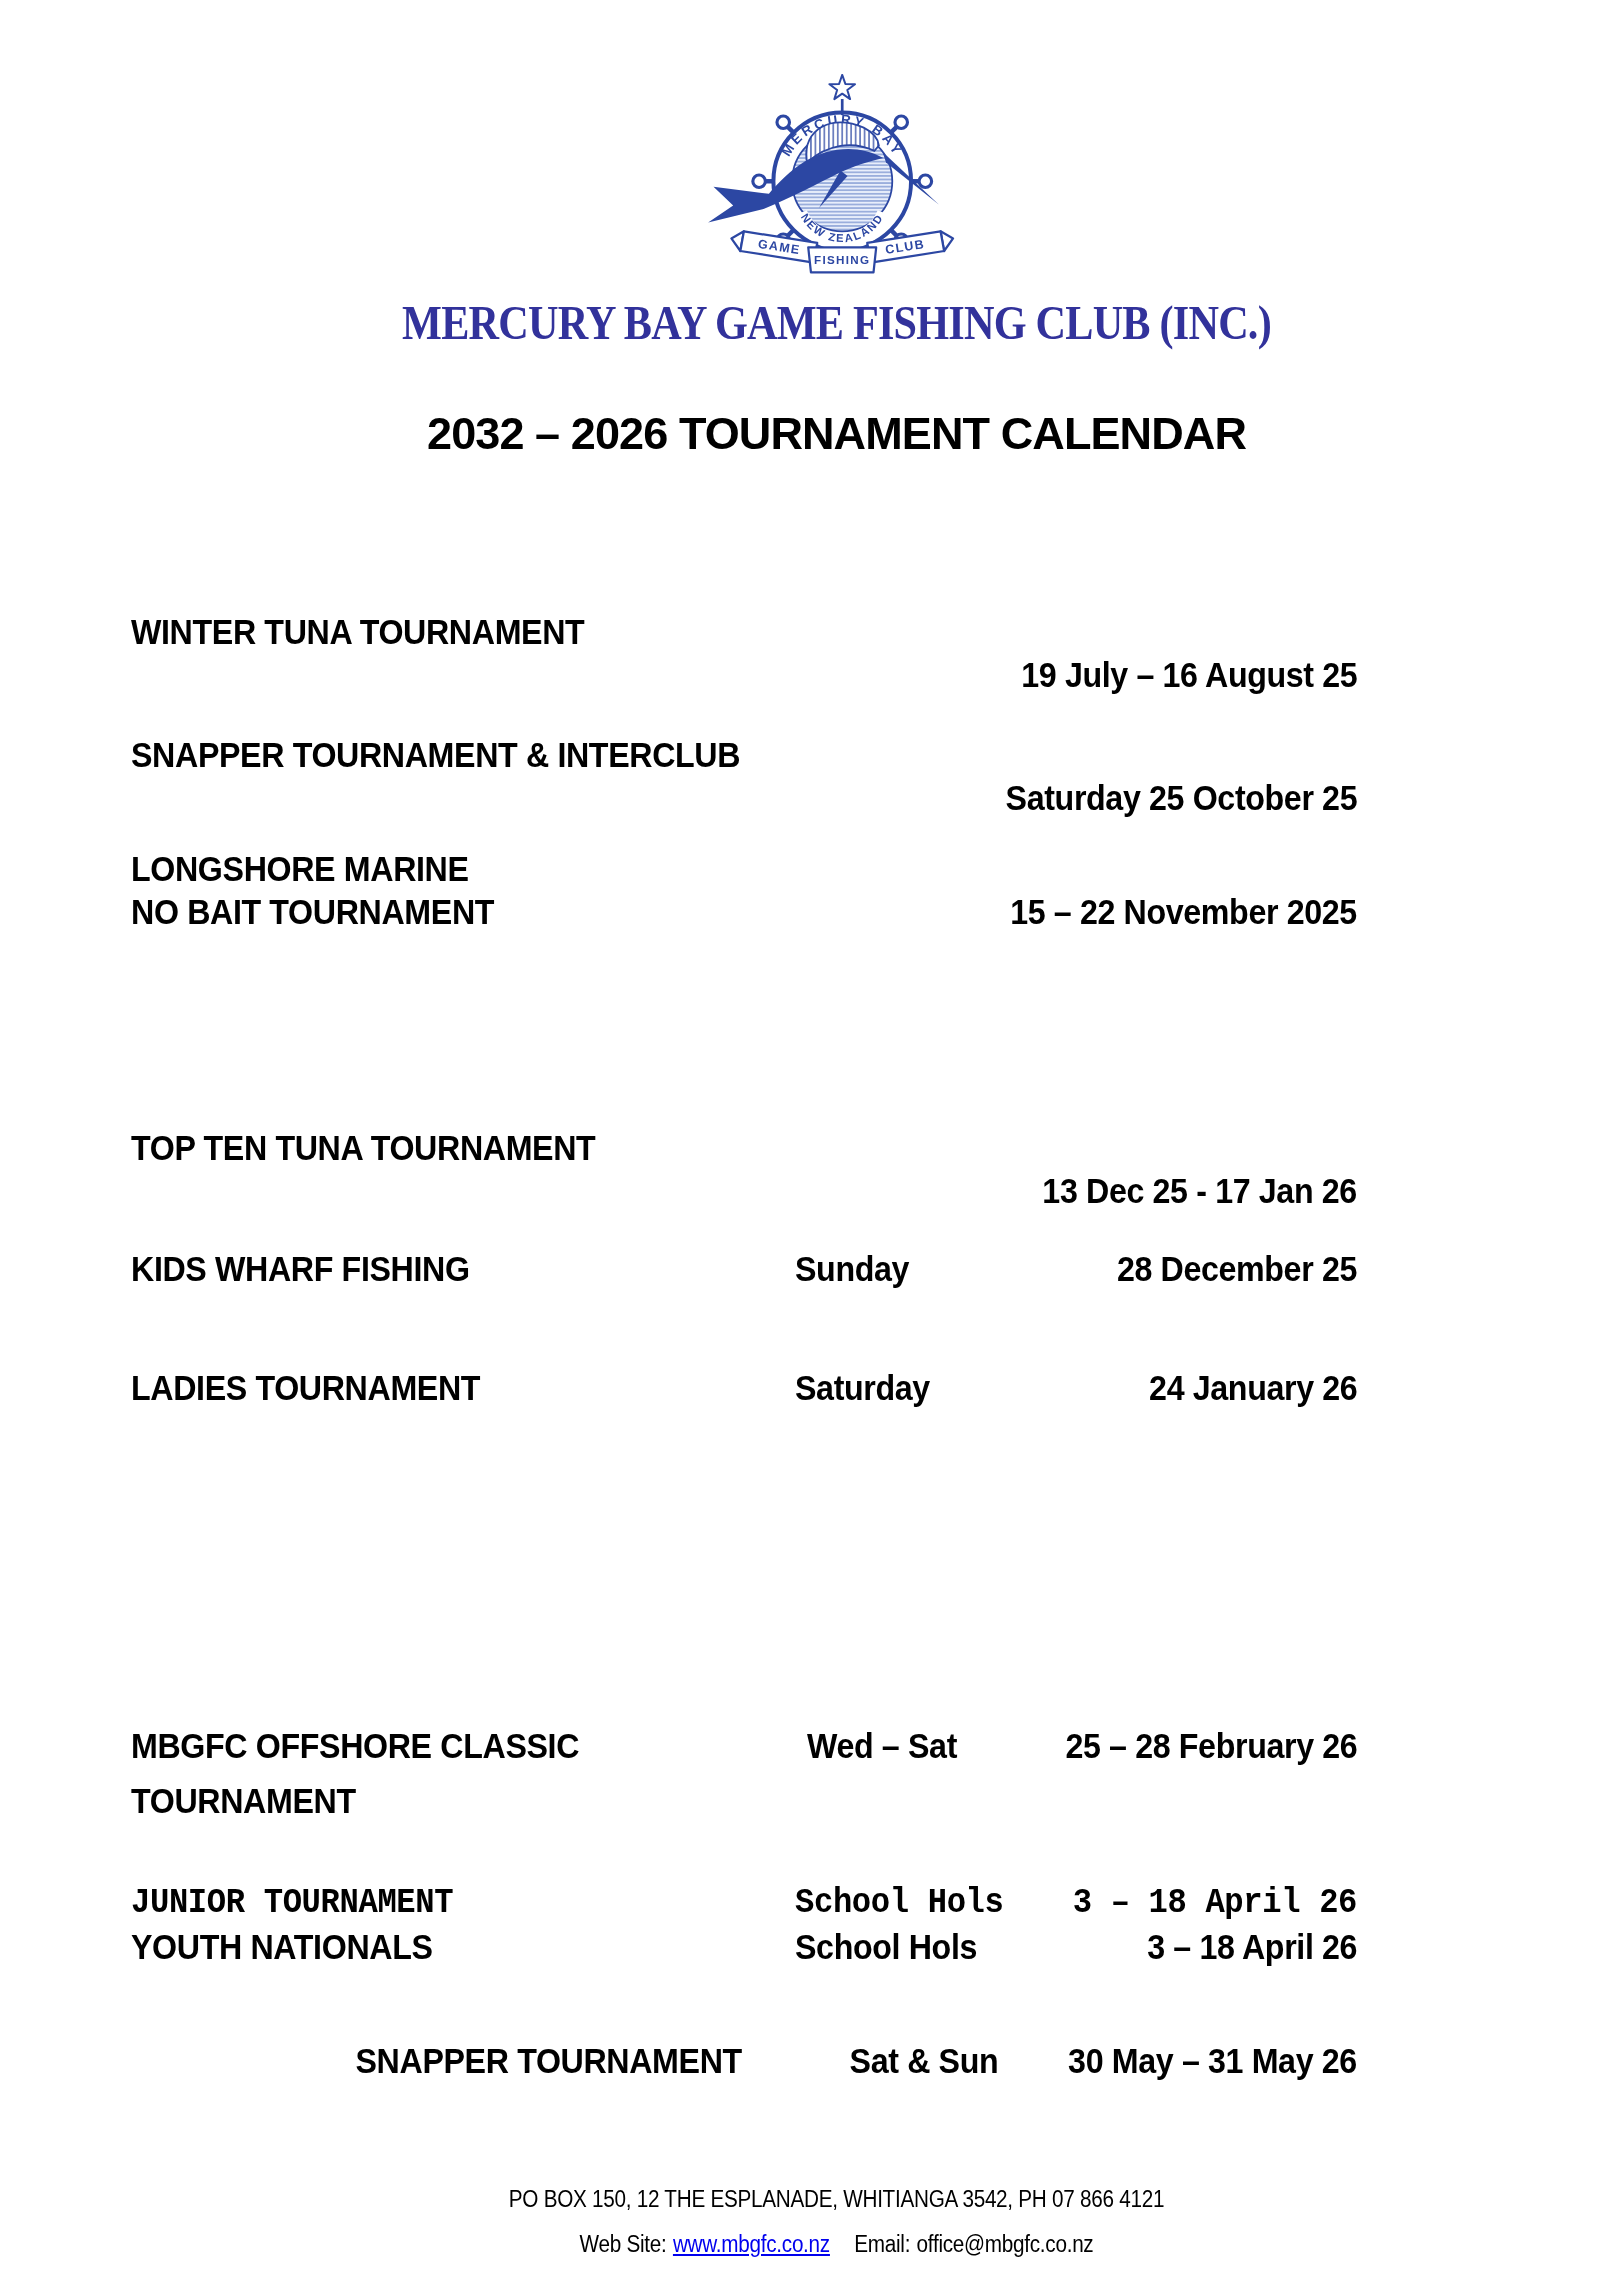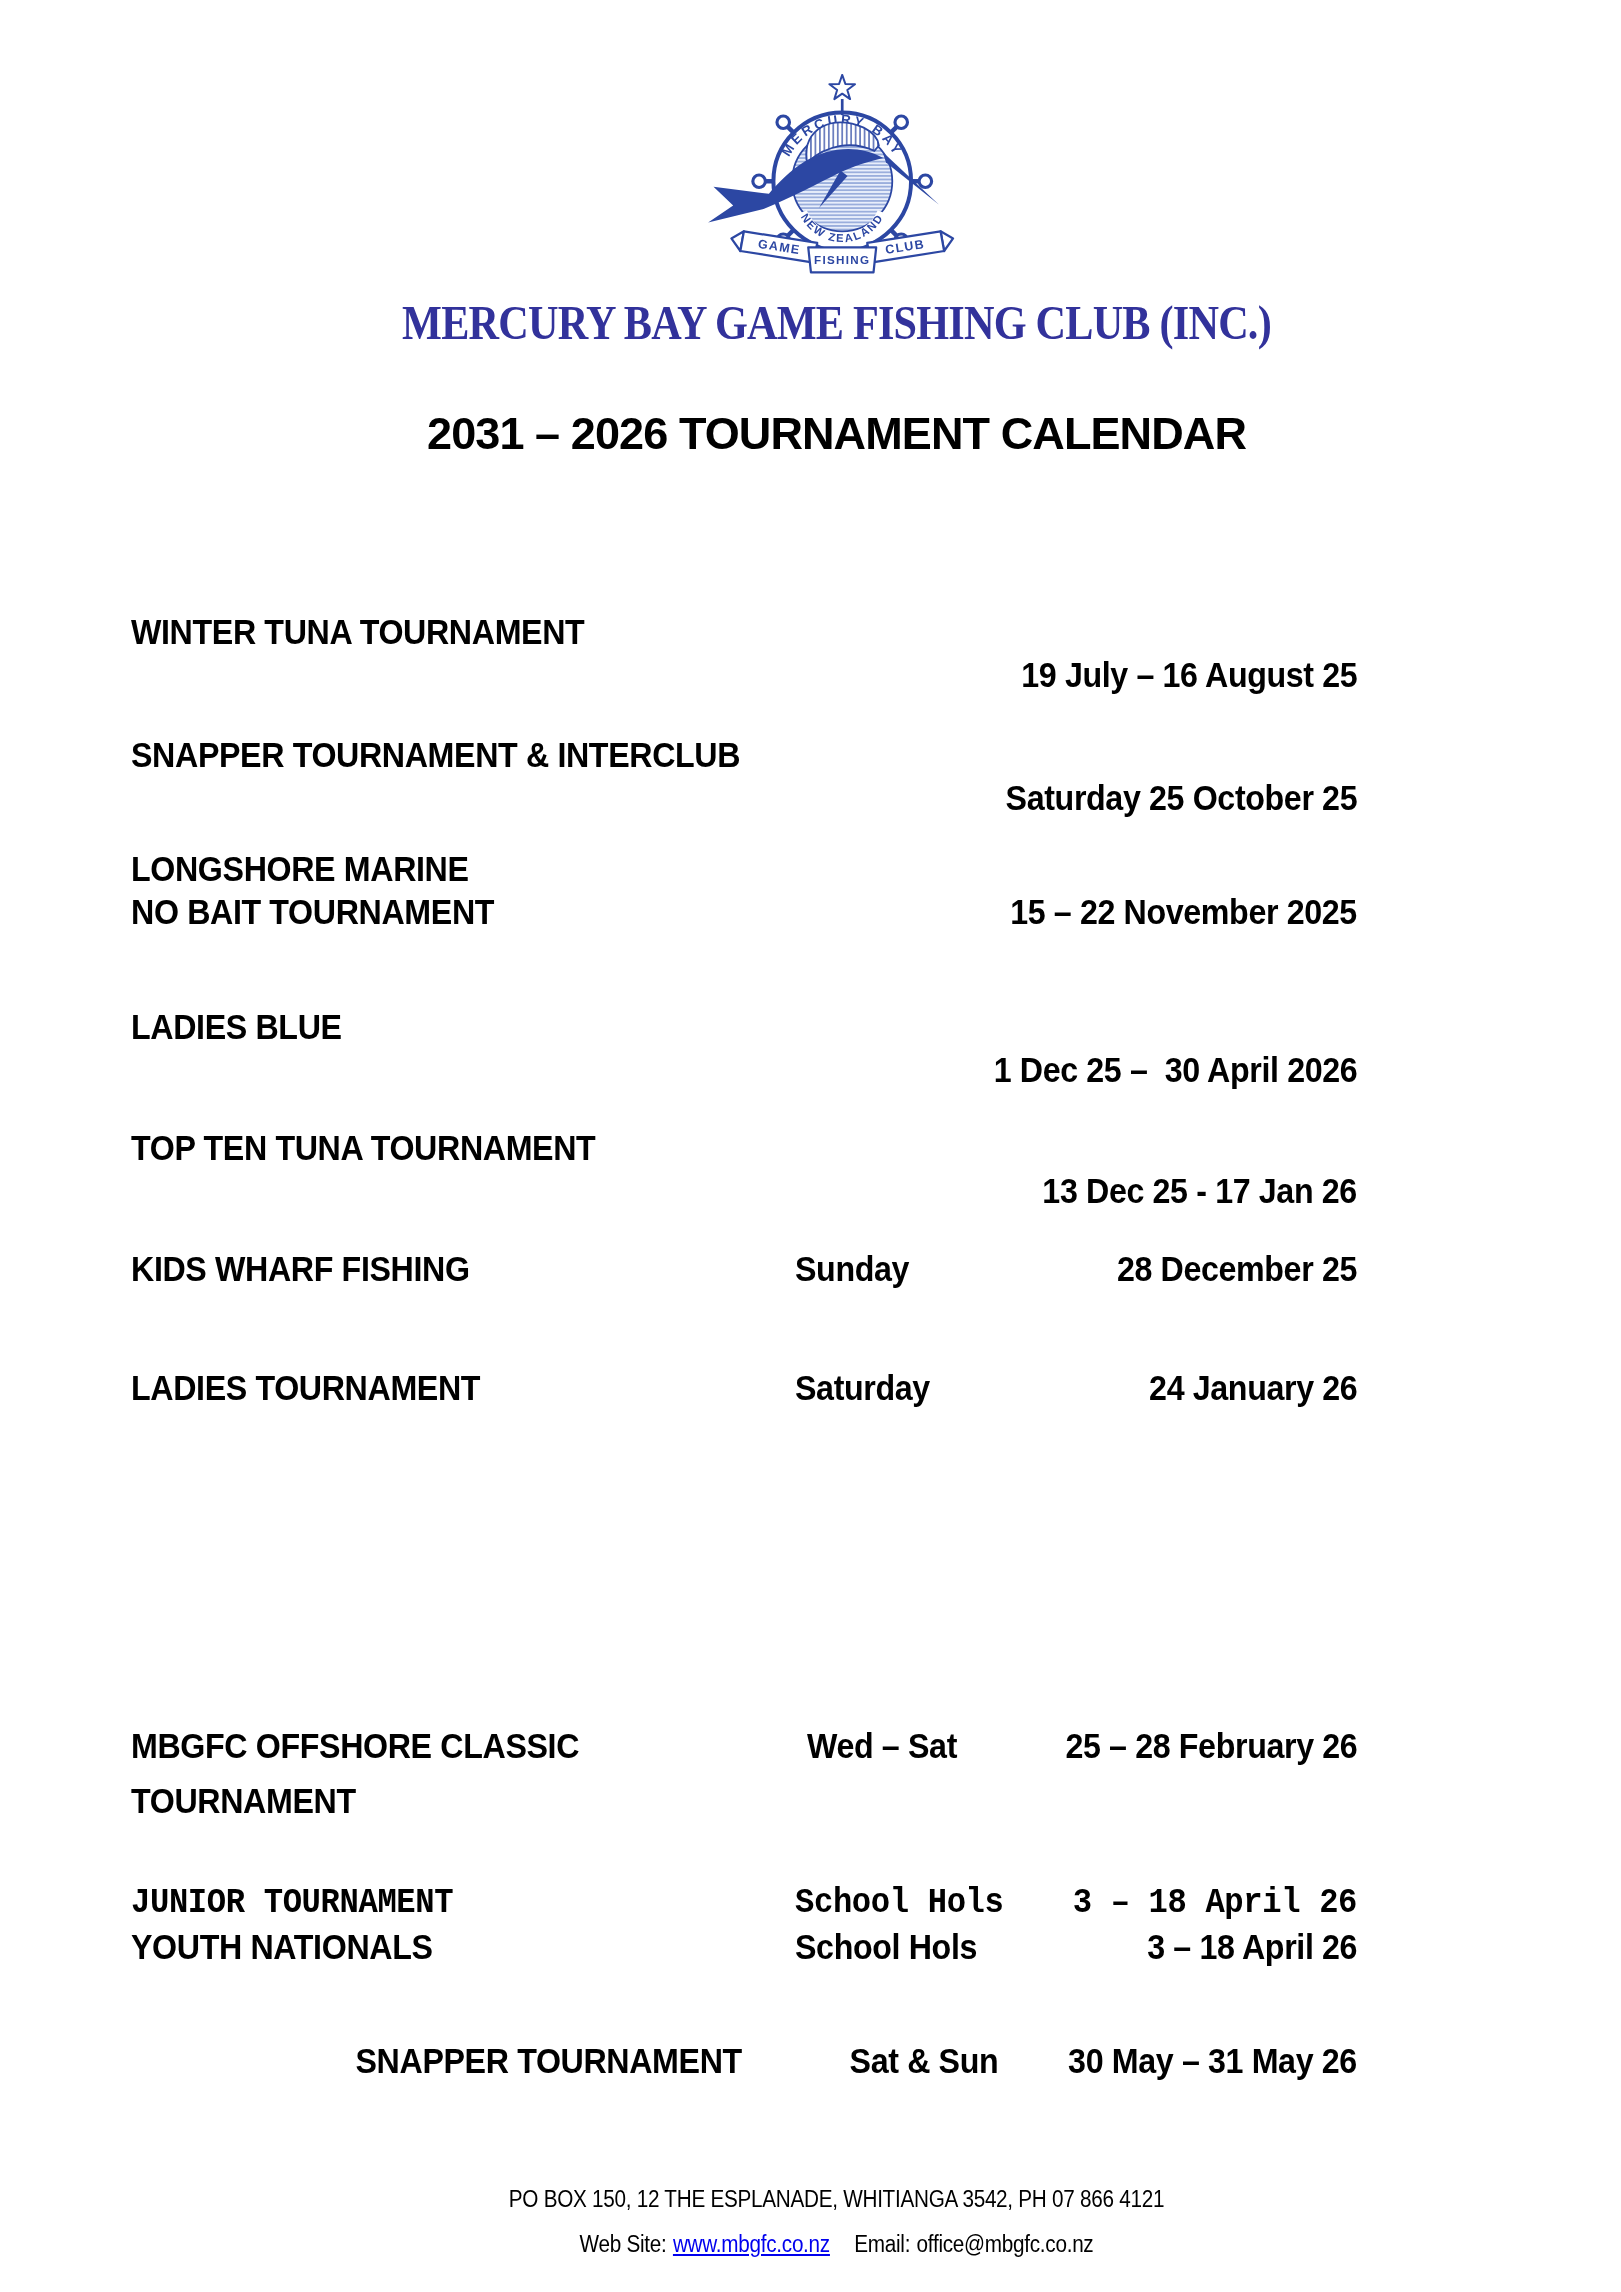--- a/index.html
+++ b/index.html
@@ -118,21 +118,21 @@
     <path d="M 42,176 L 124,189 L 120,211 L 38,198 Z"></path>
     <path d="M 262,176 L 180,189 L 184,211 L 266,198 Z"></path>
     <path d="M 114,194 L 190,194 L 187,222 L 117,222 Z"></path>
   </g>
   <text font-size="14" letter-spacing="1.5" text-anchor="middle" transform="translate(81,198) rotate(9)">GAME</text>
   <text font-size="14" letter-spacing="1.5" text-anchor="middle" transform="translate(223,198) rotate(-9)">CLUB</text>
   <text x="152" y="213" font-size="13" letter-spacing="1.5" text-anchor="middle">FISHING</text>
 </svg>
 
 <div class="center-band title">MERCURY BAY GAME FISHING CLUB (INC.)</div>
-<div class="center-band subtitle">2031 – 2026 TOURNAMENT CALENDAR</div>
+<div class="center-band subtitle">2032 – 2026 TOURNAMENT CALENDAR</div>
 
 <div class="events">
 
   <div class="event e0 noday">
     <span class="ename">WINTER TUNA TOURNAMENT</span>
     <span class="eday"></span>
     <span class="edate">19 July – 16 August 25</span>
   </div>
 
   <div class="event e1 noday">
@@ -141,25 +141,20 @@
     <span class="edate">Saturday 25 October 25</span>
   </div>
 
   <div class="event e2 noday">
     <span class="ename">LONGSHORE MARINE</span>
     <span class="eday"></span>
     <span class="edate">15 – 22 November 2025</span>
     <span class="ename line2">NO BAIT TOURNAMENT</span>
   </div>
 
-  <div class="event e3 noday">
-    <span class="ename">LADIES BLUE</span>
-    <span class="eday"></span>
-    <span class="edate">1 Dec 25 –  30 April 2026</span>
-  </div>
 
   <div class="event e4 noday">
     <span class="ename">TOP TEN TUNA TOURNAMENT</span>
     <span class="eday"></span>
     <span class="edate">13 Dec 25 - 17 Jan 26</span>
   </div>
 
   <div class="event e5">
     <span class="ename">KIDS WHARF FISHING</span>
     <span class="eday">Sunday</span>

